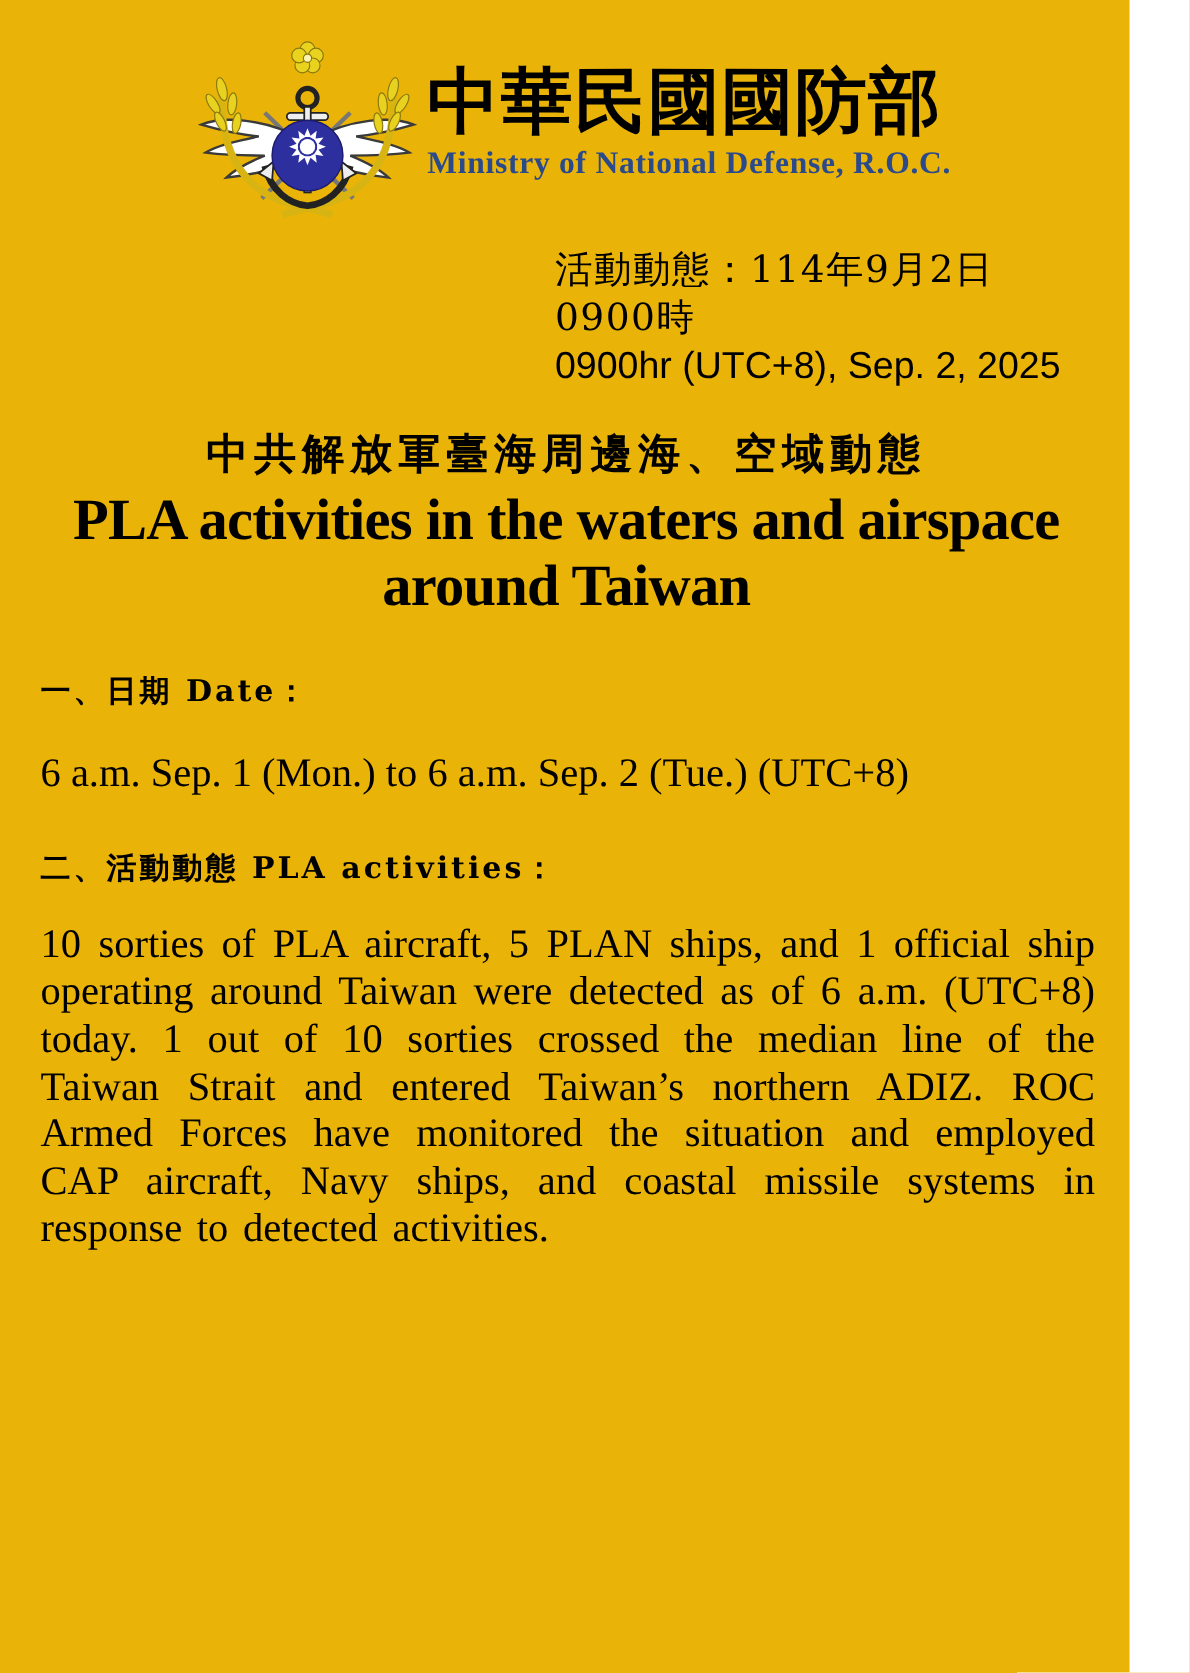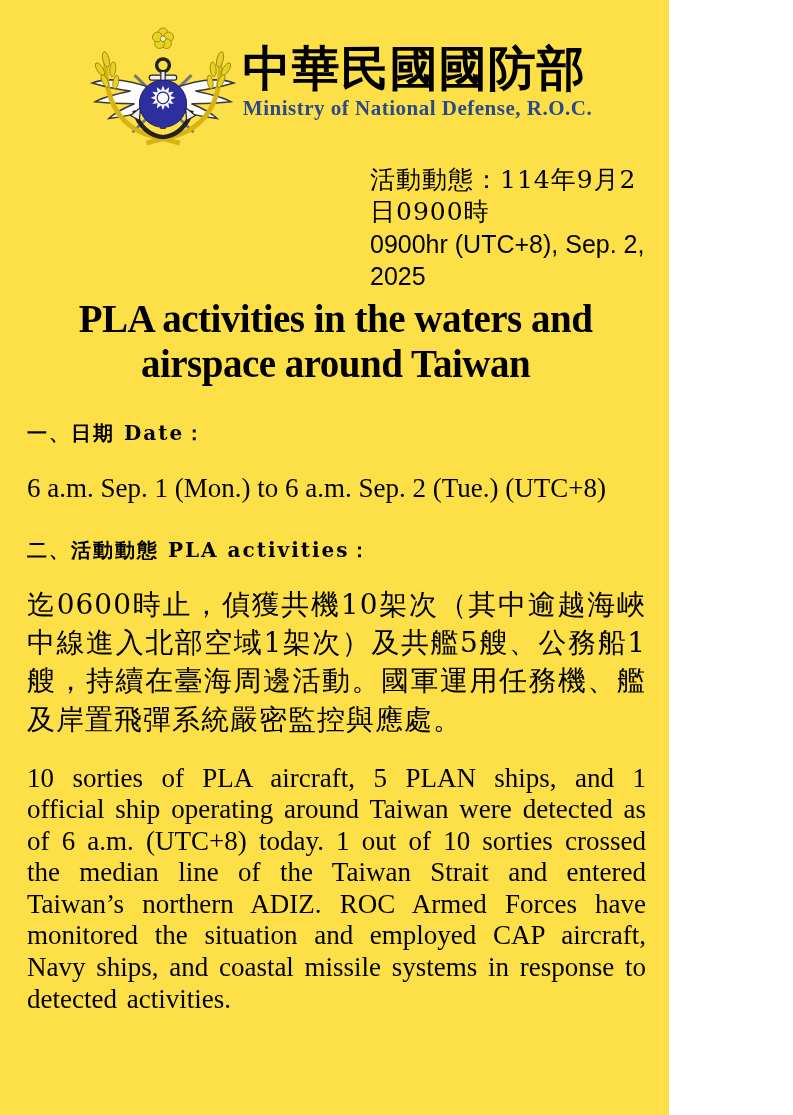--- a/index.html
+++ b/index.html
@@ -7,23 +7,23 @@
     padding: 0;
     background: #ffffff;
     width: 793px;
     height: 1115px;
     overflow: hidden;
     color: #000000;
     font-family: "Liberation Serif", serif;
   }
   .page {
     position: relative;
-    width: 669px;
+    width: 753px;
     height: 1115px;
-    background: #fde047;
+    background: #eab308;
     box-sizing: border-box;
     padding: 26px 23px 0 25px;
   }
   
   .doc-header {
     display: flex;
     align-items: flex-start;
     justify-content: center;
     margin-left: 10px;
     height: 122px;
@@ -194,22 +194,22 @@
       <div class="org-zh">中華民國國防部</div>
       <div class="org-en">Ministry of National Defense, R.O.C.</div>
     </div>
   </header>
 
   <div class="release-block">
     <div class="release-zh">活動動態：114年9月2日0900時</div>
     <div class="release-en">0900hr (UTC+8), Sep. 2, 2025</div>
   </div>
 
+  <div class="title-zh">中共解放軍臺海周邊海、空域動態</div>
   <div class="title-en">PLA activities in the waters and airspace around Taiwan</div>
 
   <div class="section-heading">一、日期 Date：</div>
   <p class="para para-en-date">6 a.m. Sep. 1 (Mon.) to 6 a.m. Sep. 2 (Tue.) (UTC+8)</p>
 
   <div class="section-heading">二、活動動態 PLA activities：</div>
-  <p class="para para-zh">迄0600時止，偵獲共機10架次（其中逾越海峽中線進入北部空域1架次）及共艦5艘、公務船1艘，持續在臺海周邊活動。國軍運用任務機、艦及岸置飛彈系統嚴密監控與應處。</p>
   <p class="para para-en">10 sorties of PLA aircraft, 5 PLAN ships, and 1 official ship operating around Taiwan were detected as of 6 a.m. (UTC+8) today. 1 out of 10 sorties crossed the median line of the Taiwan Strait and entered Taiwan’s northern ADIZ. ROC Armed Forces have monitored the situation and employed CAP aircraft, Navy ships, and coastal missile systems in response to detected activities.</p>
 
 </div>
 
 </body></html>

